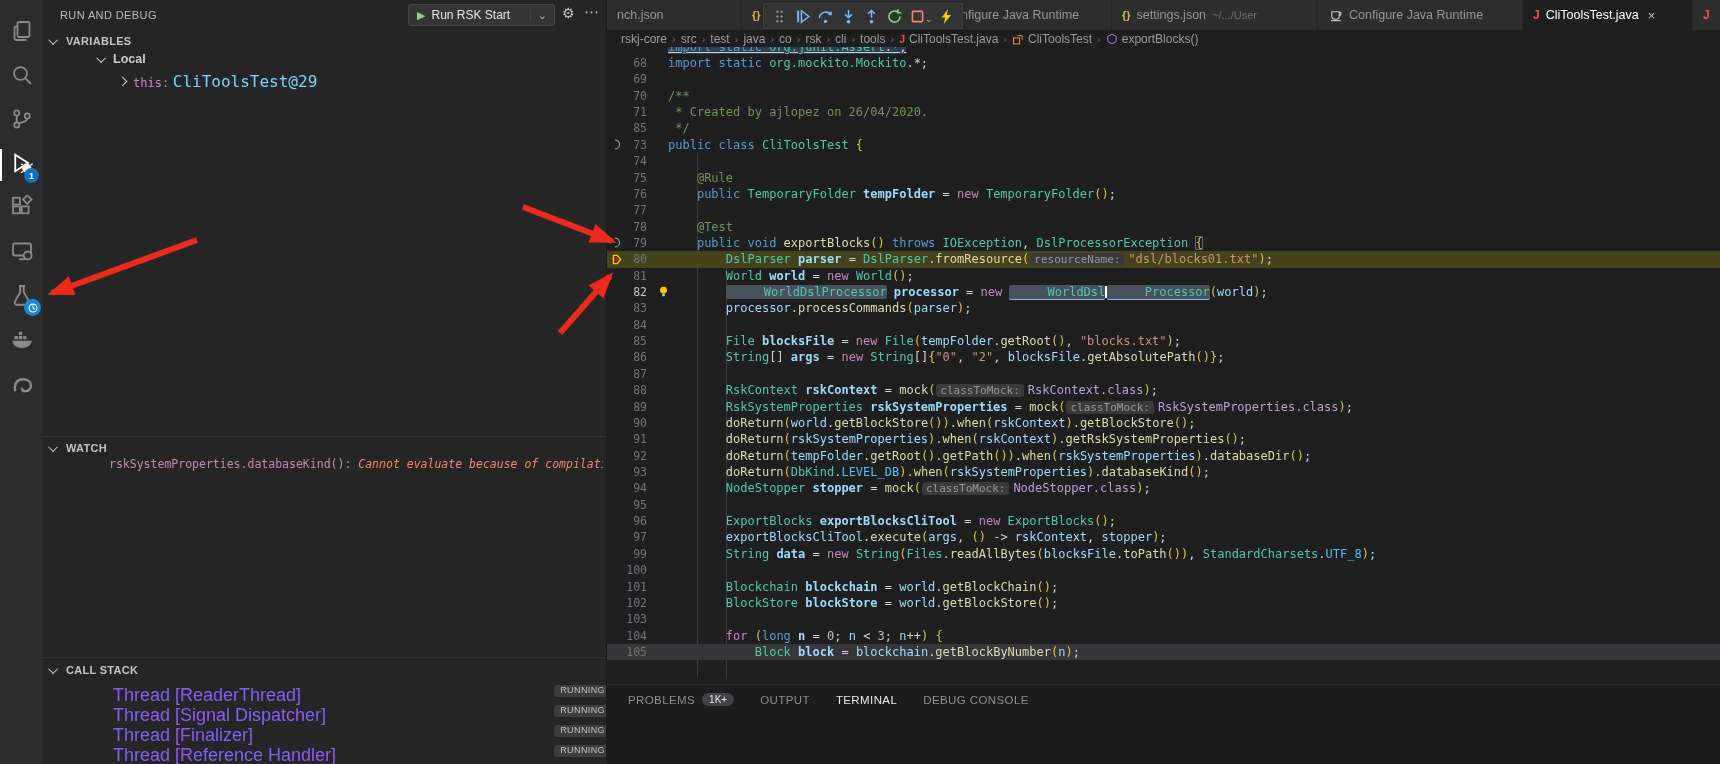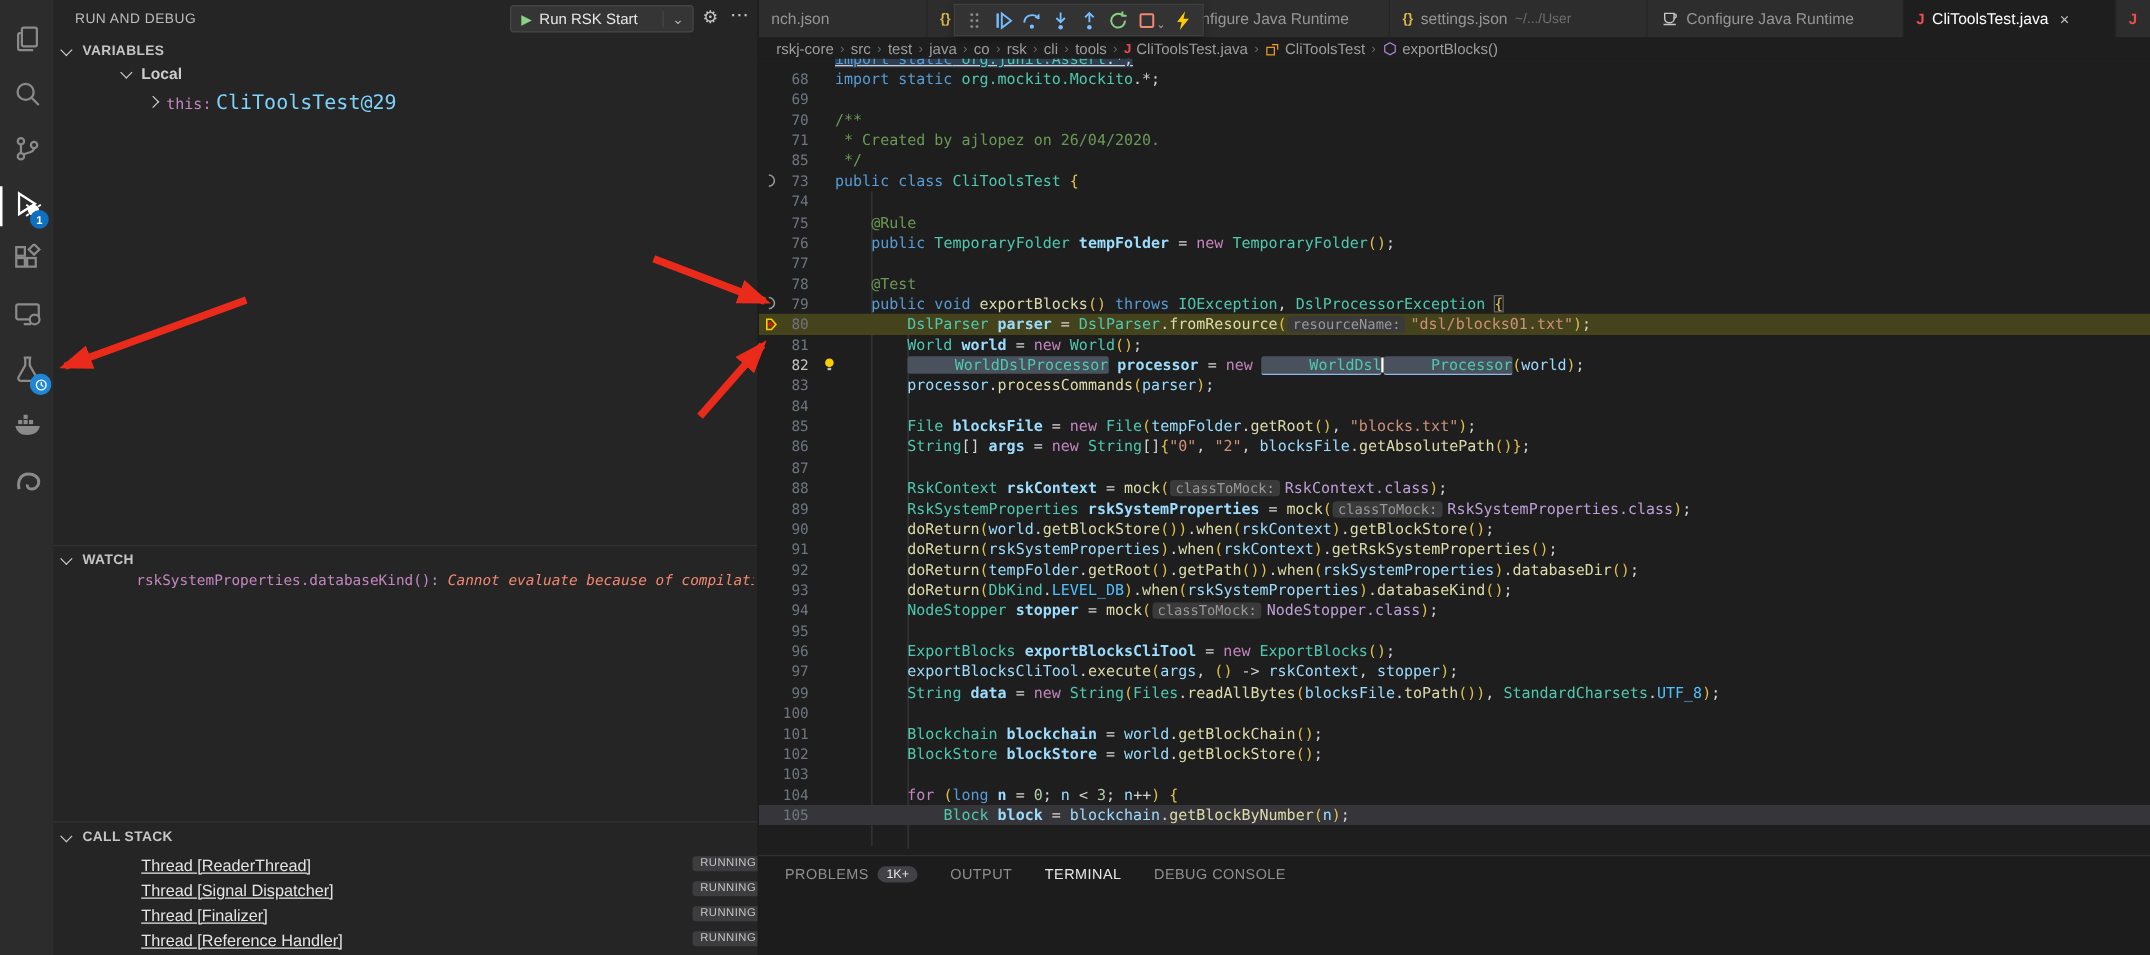--- a/index.html
+++ b/index.html
@@ -50,21 +50,21 @@
   .var-row{ position:absolute; font-size:13px; color:#cccccc; display:flex;
             align-items:center; gap:7px; cursor:pointer; }
   .var-name{ color:#c586c0; font-family:"DejaVu Sans Mono",monospace; font-size:12px; }
   .var-val{ color:#7dd3fc; font-family:"DejaVu Sans Mono",monospace; font-size:16px; }
   #watch-item{ position:absolute; left:66px; top:457px; width:494px; white-space:nowrap;
                overflow:hidden; font-family:"DejaVu Sans Mono",monospace; font-size:11.5px; }
   #watch-item .expr{ color:#c586c0; }
   #watch-item .err{ color:#f48771; font-style:italic; }
 
   .thread-row{ position:absolute; left:0; width:564px; height:20px; cursor:pointer; }
-  .thread-row .tlabel{ position:absolute; left:70px; top:2px; font-size:13px; color:#e5e5e5;text-decoration:underline; }
+  .thread-row .tlabel{ position:absolute; left:70px; top:2px; font-size:18px; color:#8b5cf6; }
   .thread-row .tstatus{ position:absolute; right:-4px; top:2px; background:#3d3d40;
         color:#c5c5c5; font-size:9px; padding:0 6px 2px 6px; border-radius:3px;
         letter-spacing:.4px; }
 
   
   #editor-col{ position:absolute; left:607px; top:0; width:1113px; height:764px; }
   #tabbar{ position:absolute; left:0; top:0; width:1113px; height:30px;
            background:#252526; display:flex; overflow:hidden; }
   .tab{ position:relative; height:30px; background:#2d2d2d; border-right:1px solid #252526;
         display:flex; align-items:center; padding:0 10px; font-size:12.5px;

